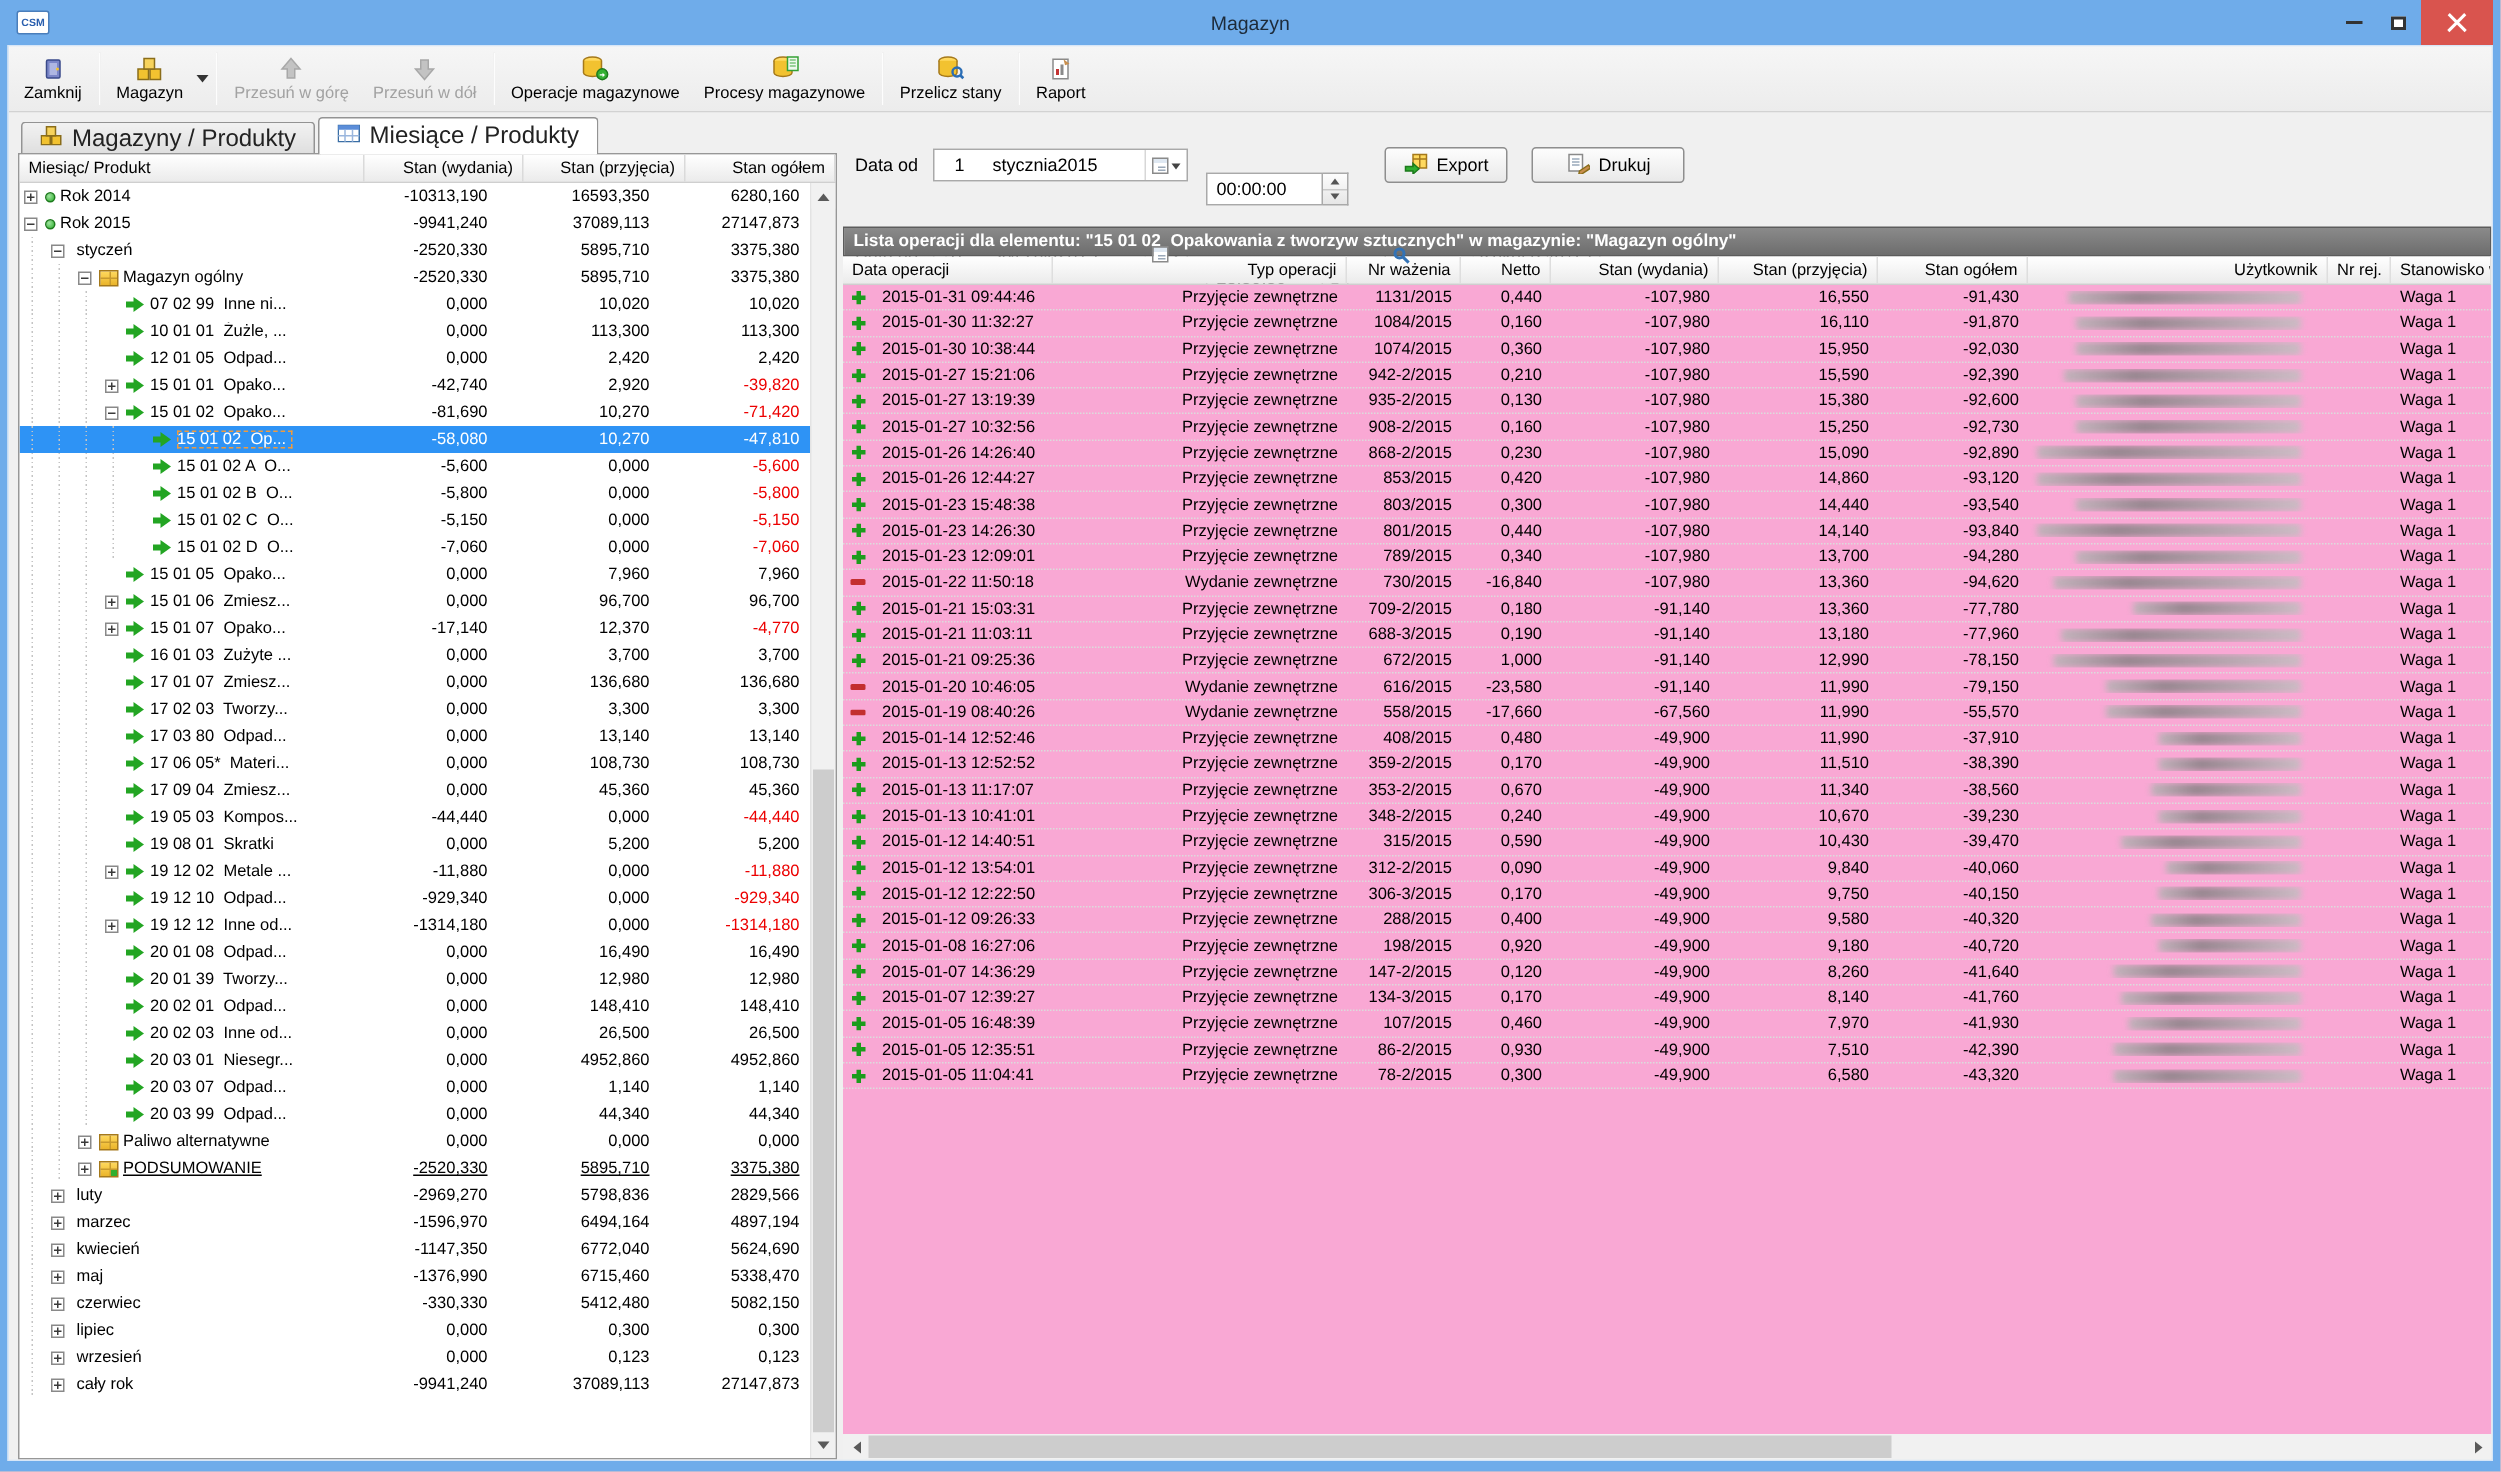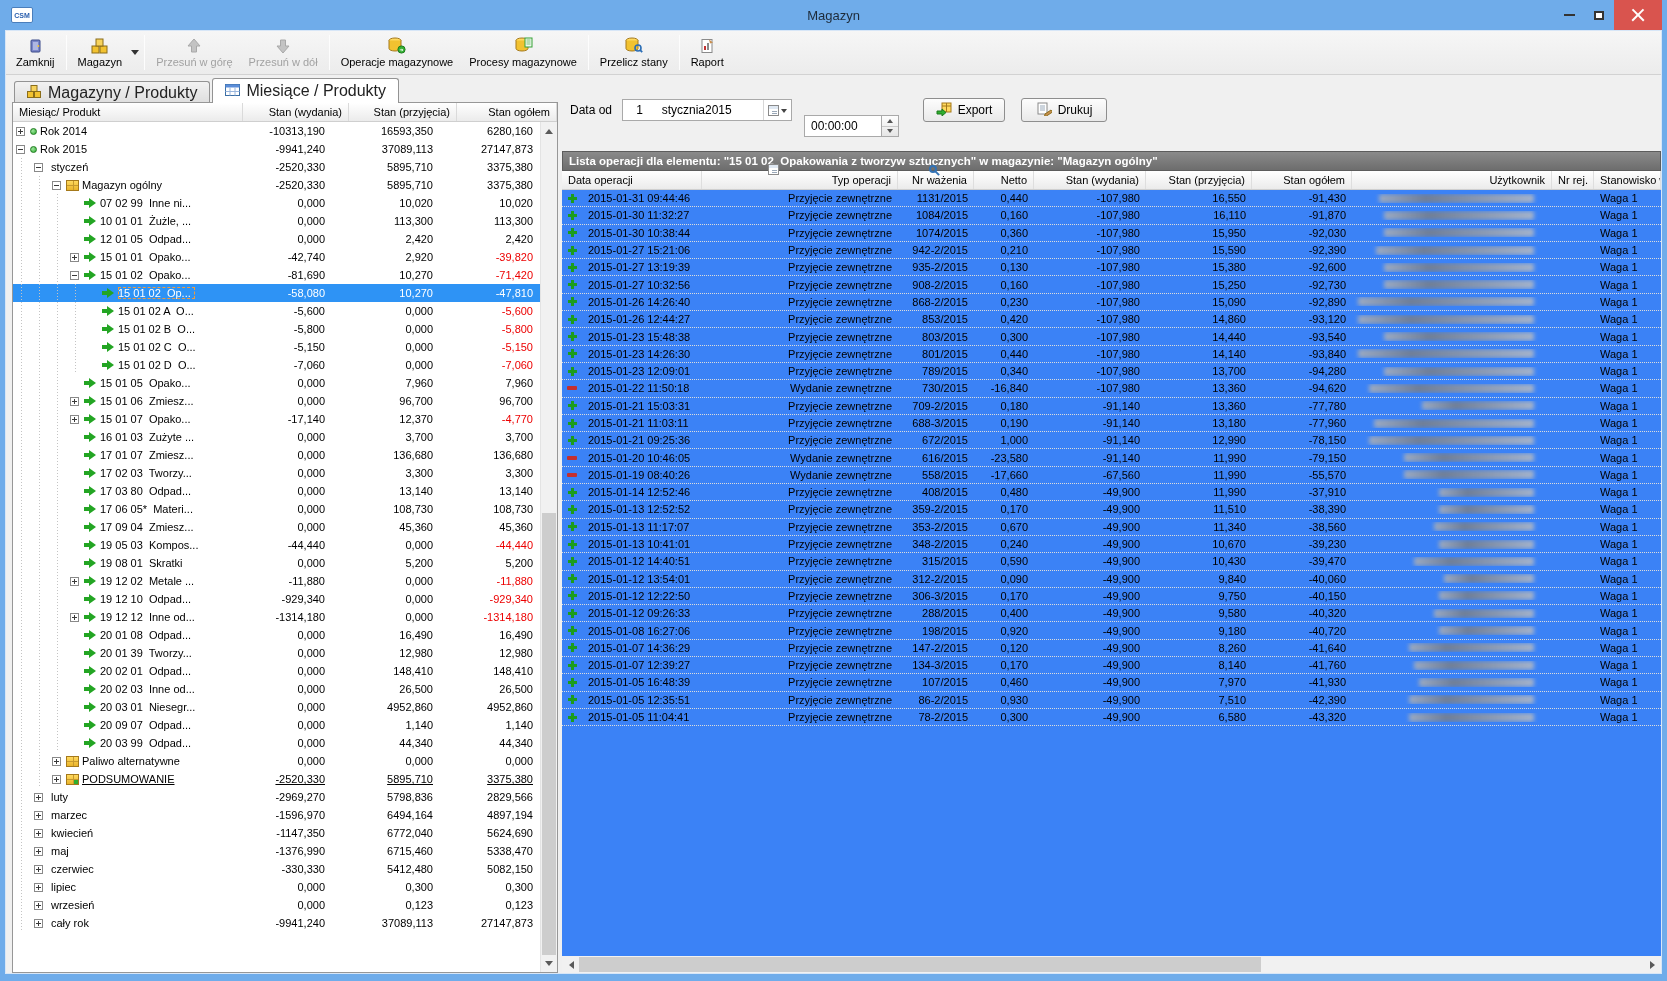--- a/index.html
+++ b/index.html
@@ -100,32 +100,32 @@
   .dd-tri{width:0;height:0;border:3.5px solid transparent;border-top:4.5px solid #444;margin-top:4px;}
   .timebox{margin-left:12px;display:flex;flex:none;margin-top:32px;}
   .t-val{width:78px;height:22px;background:#fff;border:1px solid #a9a9a9;display:flex;align-items:center;padding-left:6px;font-size:12px;}
   .spin{width:17px;height:22px;border:1px solid #a9a9a9;border-left:none;display:flex;flex-direction:column;background:linear-gradient(#fdfdfd,#e6e6e6);}
   .spin>span{flex:1;display:flex;align-items:center;justify-content:center;border-bottom:1px solid #c9c9c9;}
   .spin>span:last-child{border-bottom:none;}
   .sp-up{width:0;height:0;border:3px solid transparent;border-bottom:4px solid #555;margin-top:-2px;}
   .sp-down{width:0;height:0;border:3px solid transparent;border-top:4px solid #555;margin-bottom:-2px;}
   .btn{height:24px;border:1px solid #8e8e8e;border-radius:3px;background:linear-gradient(#fdfdfd,#e9e9e9);display:flex;align-items:center;justify-content:center;gap:6px;font-size:12px;color:#000;flex:none;}
   .btn-export{width:82px;margin-left:24px;}
-  .btn-print{width:86px;margin-left:16px;}
+  .btn-print{width:102px;margin-left:16px;}
   .btn-search{width:144px;margin-left:24px;gap:44px;}
   .mag{width:8px;height:8px;border:2px solid #3272b5;border-radius:50%;position:relative;flex:none;}
   .mag::after{content:"";position:absolute;width:6px;height:2px;background:#3272b5;transform:rotate(45deg);right:-5px;bottom:-3px;}
 
   .listtitle{height:20px;flex:none;background:linear-gradient(#8a8a8a,#6d6d6d);border:1px solid #5c5c5c;color:#fff;font-weight:bold;font-size:11.5px;display:flex;align-items:center;padding-left:6px;white-space:pre;overflow:hidden;}
   .ophead{height:19px;flex:none;display:flex;background:linear-gradient(#ffffff,#ebebeb);border-bottom:1px solid #cfcfcf;font-size:11px;}
   .ophead>div{display:flex;align-items:center;border-right:1px solid #dedede;padding:0 6px;overflow:hidden;white-space:nowrap;}
   .oh-r{justify-content:flex-end;}
   .co-hdt{width:140px;} .co-typ{width:196px;} .co-nr{width:76px;} .co-net{width:60px;}
   .co-w{width:112px;} .co-p{width:106px;} .co-o{width:100px;} .co-u{width:200px;} .co-rej{width:42px;} .co-st{flex:1;}
-  .oprows{flex:1;background:#3b82f6;overflow:hidden;}
+  .oprows{flex:1;background:#f9a8d4;overflow:hidden;}
   .oprow{height:17.3px;display:flex;align-items:center;font-size:11px;color:#000;border-bottom:1px dotted #dcdcdc;}
   .oprow>div{padding:0 6px;overflow:hidden;white-space:nowrap;flex:none;}
   .oc-ic{width:20px;display:flex;align-items:center;justify-content:center;padding:0!important;}
   .oc-dt{width:120px;}
   .oc-r{text-align:right;}
   .oc-u{width:200px;display:flex;align-items:center;justify-content:flex-end;}
   .oc-st{flex:1;}
   .op-plus{width:9px;height:9px;position:relative;}
   .op-plus::before{content:"";position:absolute;left:3px;top:0;width:3px;height:9px;background:#1c9c1c;}
   .op-plus::after{content:"";position:absolute;top:3px;left:0;width:9px;height:3px;background:#1c9c1c;}
@@ -862,21 +862,21 @@
     <div class="c-name">
       <span class="indents">
                       <span class="g"></span>
                       <span class="g"></span>
                       <span class="g"></span>
                     </span>
       <span class="expslot"></span>
       <span class="iconslot">
                       <span class="i-arr"></span>
                     </span>
-      <span class="tlabel">20 09 07  Odpad...</span>
+      <span class="tlabel">20 03 07  Odpad...</span>
     </div>
     <div class="c-num cw-w cell-w">0,000</div>
     <div class="c-num cw-p cell-p">1,140</div>
     <div class="c-num cw-o cell-o">1,140</div>
   </div>
                 <div class="trow">
     <div class="c-name">
       <span class="indents">
                       <span class="g"></span>
                       <span class="g"></span>

